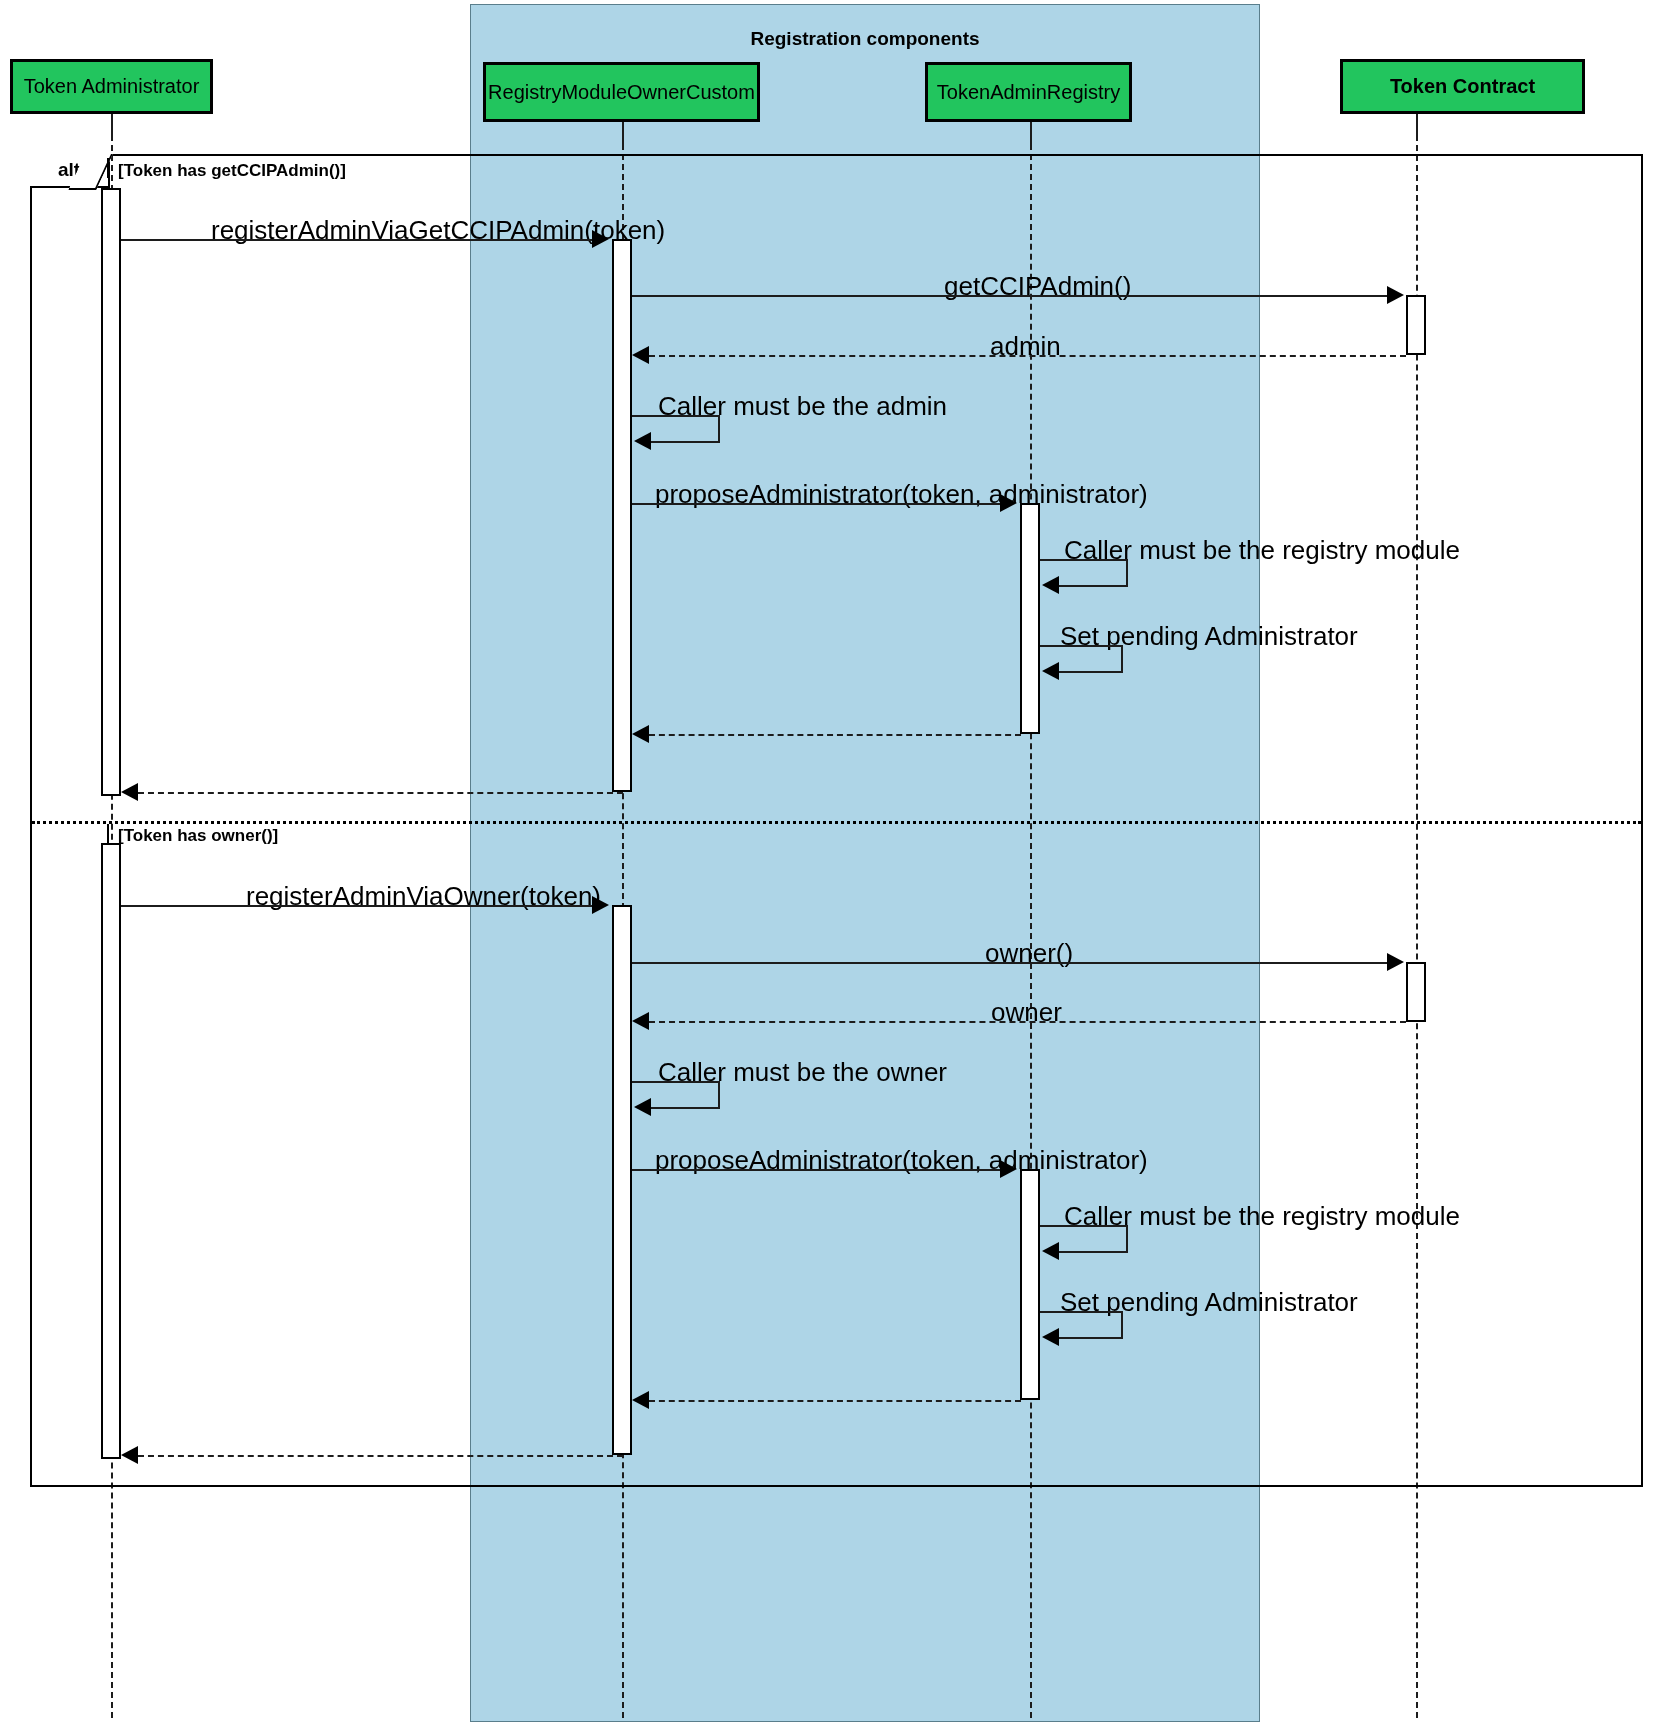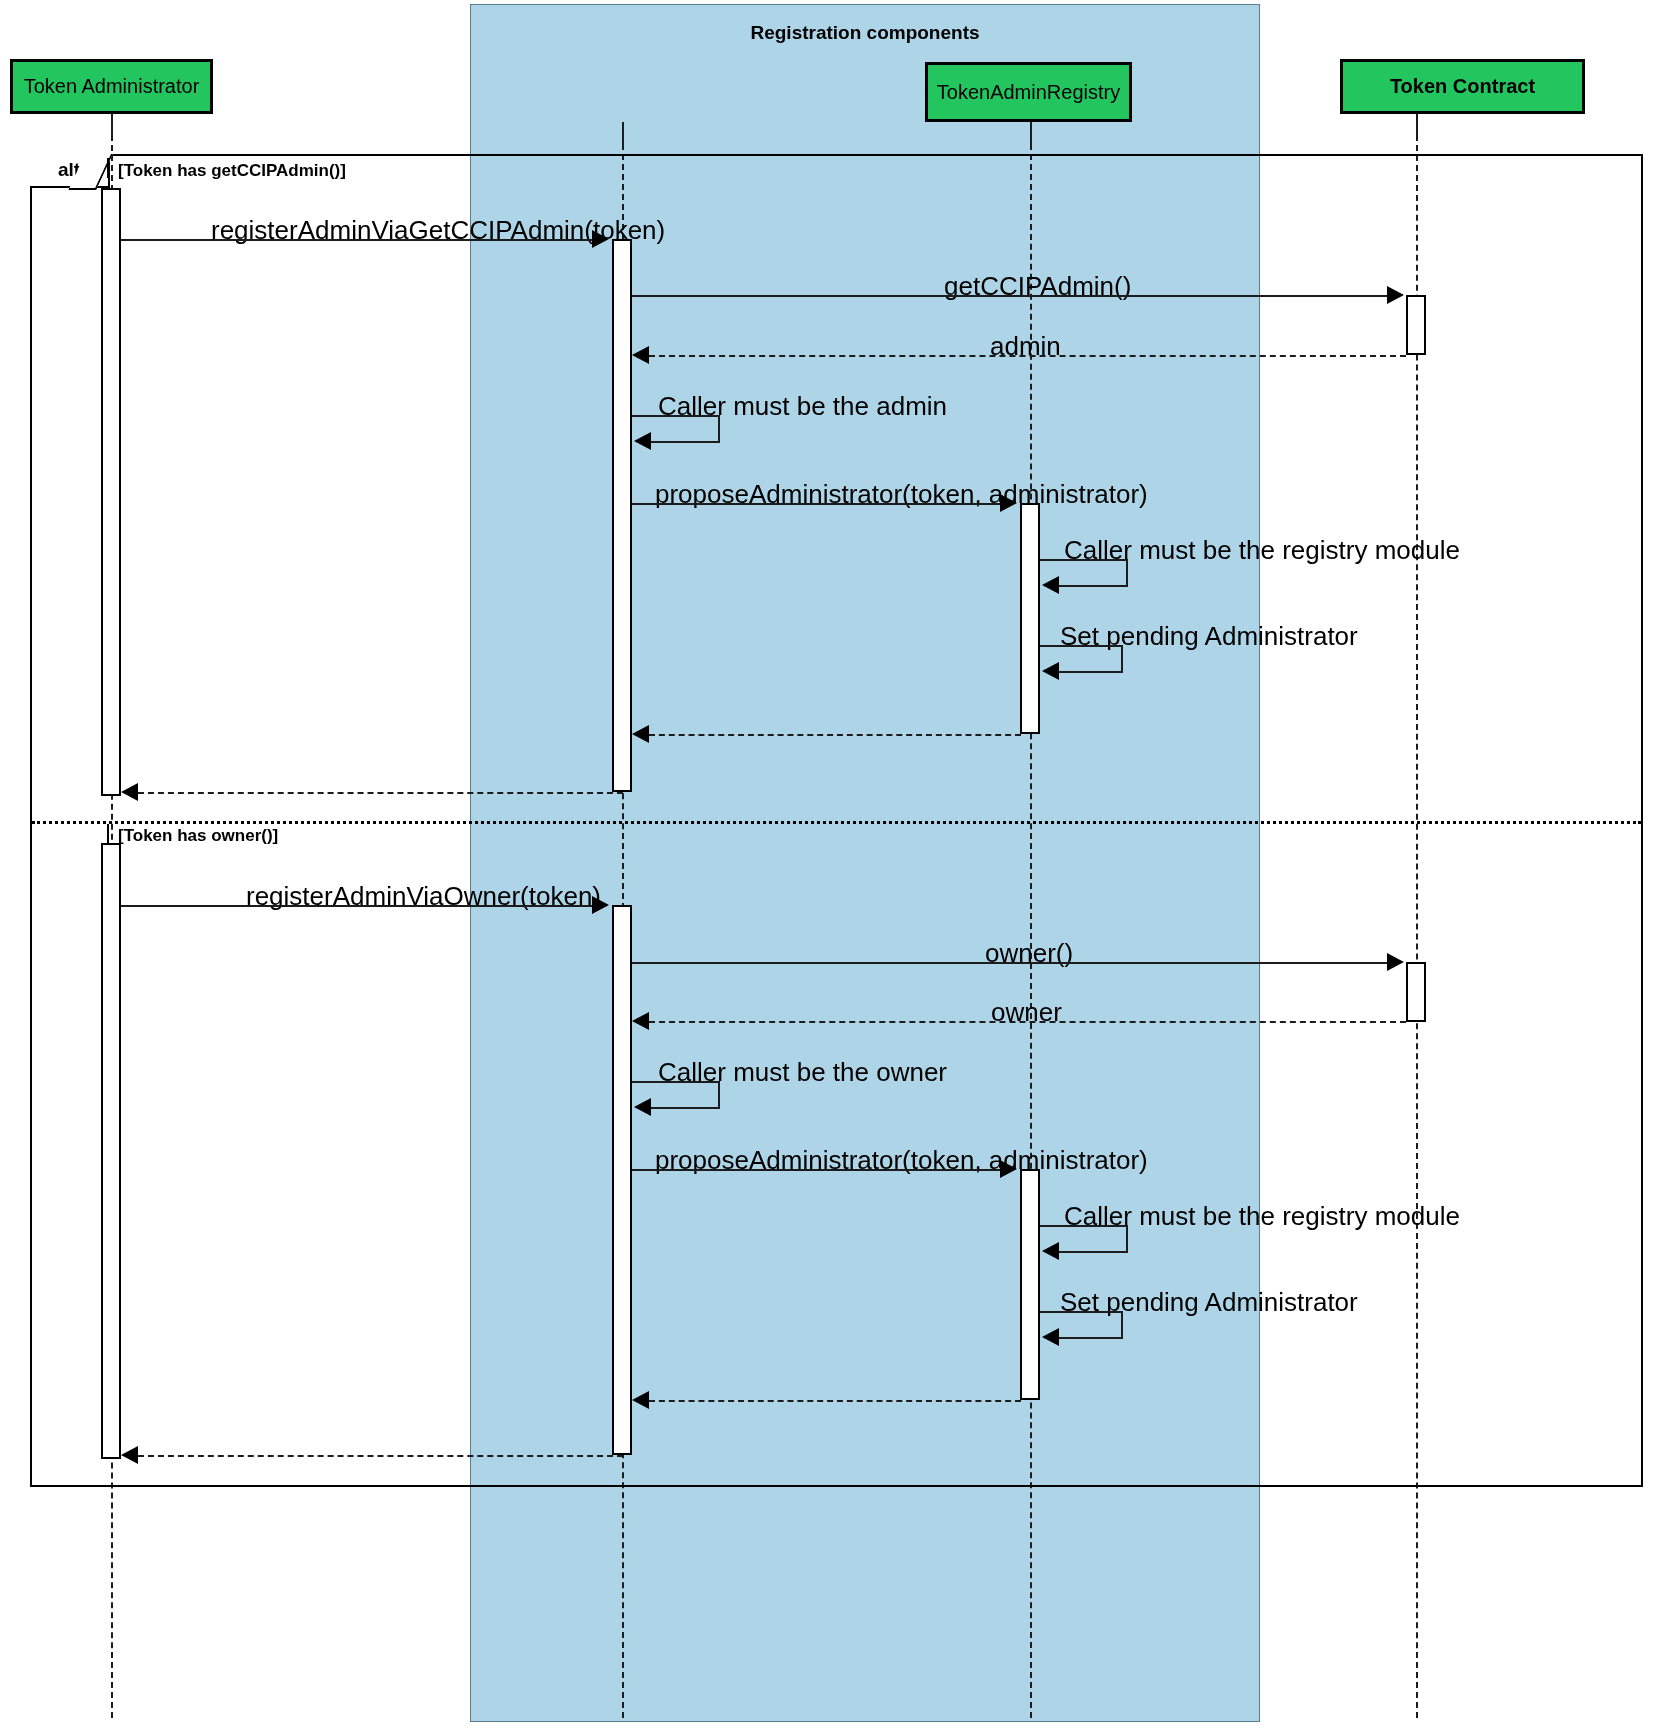--- a/index.html
+++ b/index.html
@@ -41,21 +41,21 @@
   .self-top{position:absolute;height:0;border-top:2px solid #1c1c1c;}
   .self-right{position:absolute;width:0;border-left:2px solid #1c1c1c;}
   .self-bot{position:absolute;height:0;border-top:2px solid #1c1c1c;}
 </style>
 </head>
 <body>
 
 <div id="stage">
 
   <div class="group-box" style="left:470px; top:4px; width:790px; height:1718px;"></div>
-  <div class="group-title" style="left:470px; top:22px; width:790px;">Registration components</div>
+  <div class="group-title" style="left:470px; top:28px; width:790px;">Registration components</div>
 
   <div class="lifeline-solid" style="left:111px; top:113px; height:22px;"></div>
   <div class="lifeline" style="left:111px; top:135px; height:1583px;"></div>
 
   <div class="lifeline-solid" style="left:622px; top:122px; height:22px;"></div>
   <div class="lifeline" style="left:622px; top:144px; height:1574px;"></div>
 
   <div class="lifeline-solid" style="left:1030px; top:122px; height:22px;"></div>
   <div class="lifeline" style="left:1030px; top:144px; height:1574px;"></div>
 
@@ -74,20 +74,23 @@
   <div class="frame-label" style="left:118px; top:161px;">[Token has getCCIPAdmin()]</div>
   <div style="position:absolute;left:107px;top:158px;width:0;height:20px;border-left:2px solid #000;"></div>
 
   <div class="frame-divider" style="left:32px; top:821px; width:1609px;"></div>
 
   <div class="frame-label" style="left:118px; top:826px;">[Token has owner()]</div>
   <div style="position:absolute;left:107px;top:824px;width:0;height:20px;border-left:2px solid #000;"></div>
 
   <div class="participant" style="left:10px; top:59px; width:203px; height:55px;">
     <span>Token Administrator</span>
+  </div>
+  <div class="participant" style="left:483px; top:62px; width:277px; height:60px;">
+    <span>RegistryModuleOwnerCustom</span>
   </div>
   <div class="participant" style="left:925px; top:62px; width:207px; height:60px;">
     <span>TokenAdminRegistry</span>
   </div>
   <div class="participant" style="left:1340px; top:59px; width:245px; height:55px;font-weight:bold;">
     <span>Token Contract</span>
   </div>
 
   <div class="activation" style="left:101px; top:188px; width:20px; height:608px;"></div>
 

